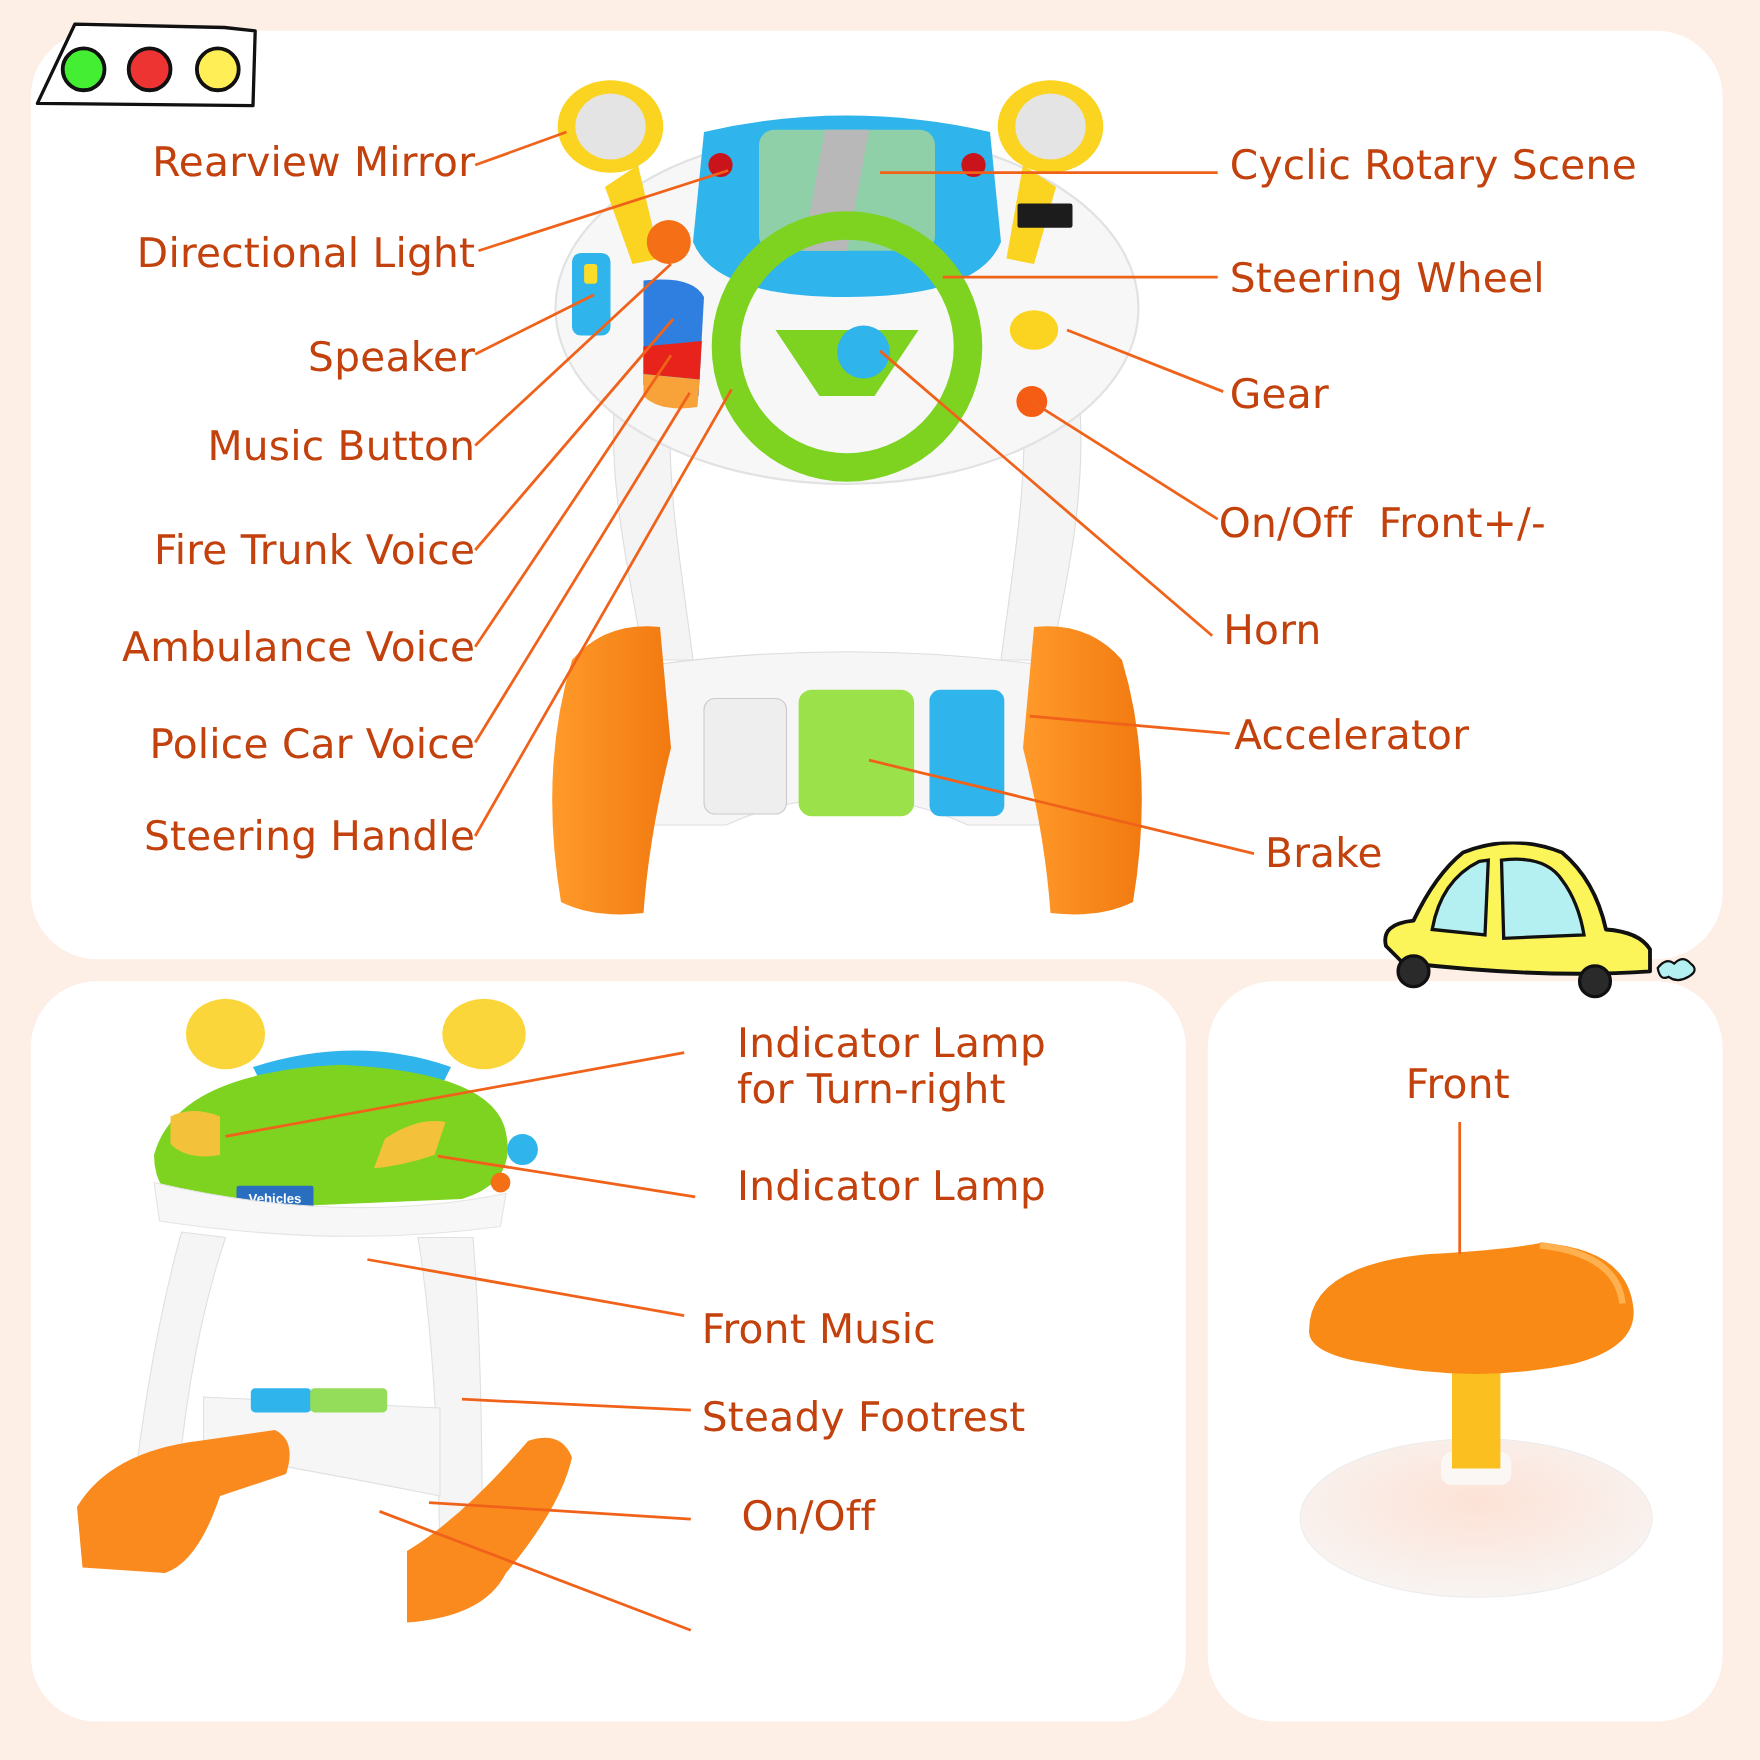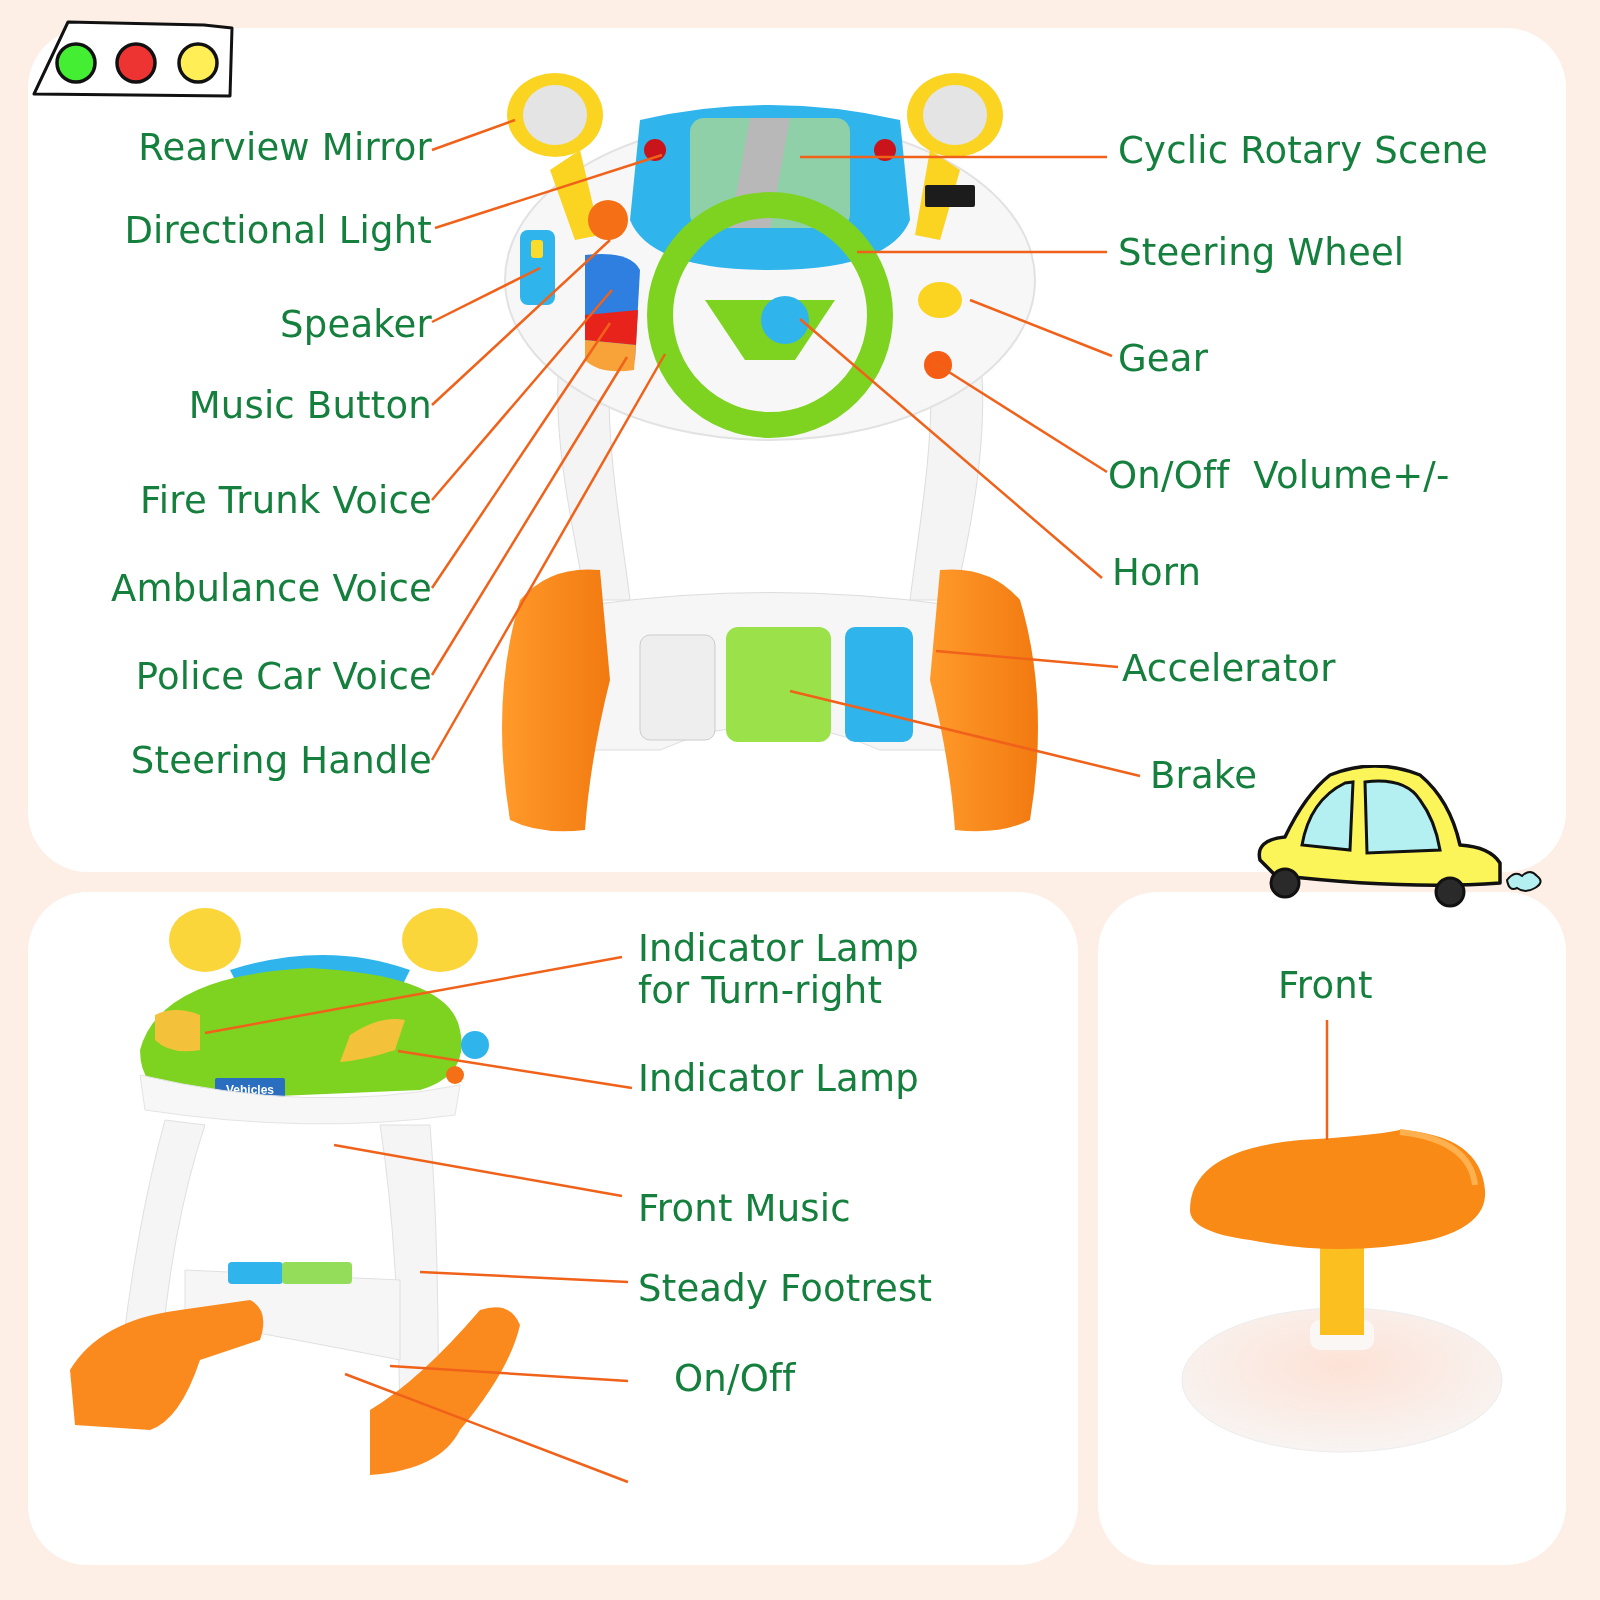--- a/index.html
+++ b/index.html
@@ -14,28 +14,28 @@
     background: #ffffff;
     border-radius: 60px;
     overflow: hidden;
   }
   #panel-top { left: 28px; top: 28px; width: 1538px; height: 844px; }
   #panel-bl  { left: 28px; top: 892px; width: 1050px; height: 673px; }
   #panel-br  { left: 1098px; top: 892px; width: 468px; height: 673px; }
 
   .label {
     position: absolute;
-    color: #15803d;
+    color: #c2410c;
     font-size: 37px;
     line-height: 42px;
     white-space: nowrap;
     letter-spacing: 0.2px;
   }
   .label.right { text-align: right; }
-  .label.two { line-height: 42px; }
+  .label.two { line-height: 42px; margin-left: 32px; }
 
   svg.overlay { position: absolute; left: 0; top: 0; width: 1600px; height: 1600px; pointer-events: none; }
   svg.art { position: absolute; }
   .leader { stroke: #f0621a; stroke-width: 2.5; fill: none; }
 </style>
 </head>
 <body>
 
 <div class="panel" id="panel-top"></div>
 <div class="panel" id="panel-bl"></div>
@@ -197,21 +197,21 @@
 <div class="label right" style="right:1168px;top:304px">Speaker</div>
 <div class="label right" style="right:1168px;top:385px">Music Button</div>
 <div class="label right" style="right:1168px;top:480px">Fire Trunk Voice</div>
 <div class="label right" style="right:1168px;top:568px">Ambulance Voice</div>
 <div class="label right" style="right:1168px;top:656px">Police Car Voice</div>
 <div class="label right" style="right:1168px;top:740px">Steering Handle</div>
 
 <div class="label" style="left:1118px;top:130px">Cyclic Rotary Scene</div>
 <div class="label" style="left:1118px;top:232px">Steering Wheel</div>
 <div class="label" style="left:1118px;top:338px">Gear</div>
-<div class="label" style="left:1108px;top:455px; white-space:pre">On/Off  Volume+/-</div>
+<div class="label" style="left:1108px;top:455px; white-space:pre">On/Off  Front+/-</div>
 <div class="label" style="left:1112px;top:552px">Horn</div>
 <div class="label" style="left:1122px;top:648px">Accelerator</div>
 <div class="label" style="left:1150px;top:755px">Brake</div>
 
 <div class="label two" style="left:638px;top:928px">
   <div>Indicator Lamp</div>
   <div>for Turn-right</div>
 </div>
 <div class="label two" style="left:638px;top:1058px">
   <div>Indicator Lamp</div>

